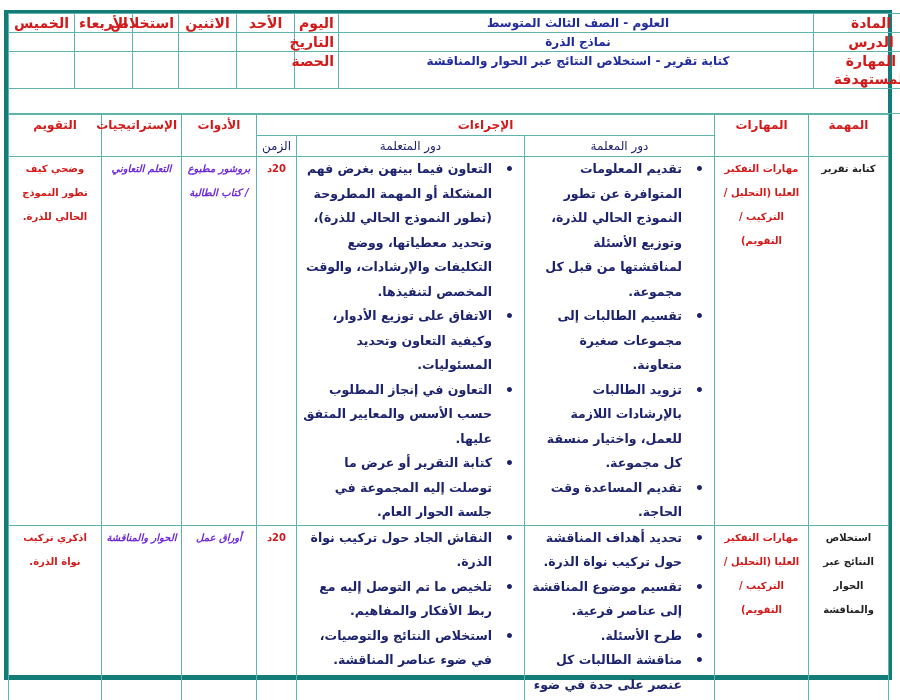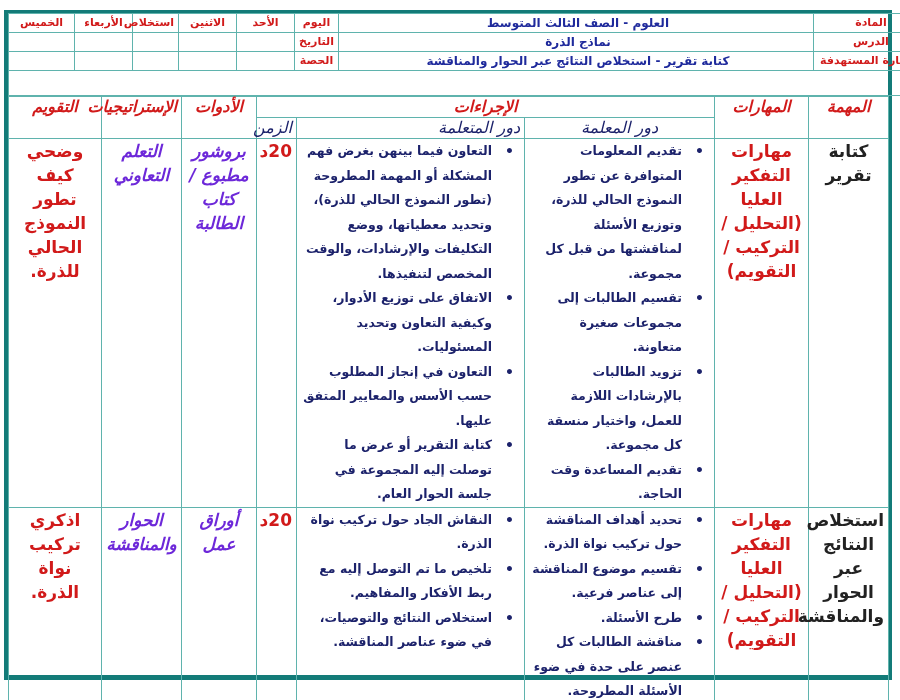--- a/index.html
+++ b/index.html
@@ -5,27 +5,27 @@
   html, body { margin:0; padding:0; background:#ffffff; }
   body { width:900px; height:700px; position:relative; overflow:hidden; font-family:"DejaVu Sans", "Liberation Sans", sans-serif; }
   .frame { position:absolute; left:4px; top:10px; width:888px; height:670px; border:4px solid #137b78; border-top-width:3px; border-bottom-width:5px; box-sizing:border-box; }
   table { border-collapse:collapse; direction:rtl; width:100%; table-layout:fixed; }
   td { border:1px solid #5fb3ad; padding:0 4px; vertical-align:top; font-weight:bold; }
   .red { color:#d11a1a; }
   .blue { color:#1f2a9c; }
   .green { color:#6d28d9;font-style:italic; }
   .dark { color:#222; }
   .navy { color:#1c226b; }
-  .hdr td { height:18px; font-size:11px; line-height:18px; text-align:center; }
+  .hdr td { height:18px; font-size:14px; line-height:18px; text-align:center; }
   .hdr td.val { font-size:12px;padding-left:8px; }
   ul { margin:0; padding:0 14px 0 0; list-style:none; }
   ul li { position:relative; font-size:12.5px; line-height:24.5px; padding-right:14px; }
   ul li::before { content:"\2022"; position:absolute; right:-8px; top:0; font-size:14px; color:#1c226b; }
-  .cellc { text-align:center; font-size:17px; line-height:24px; }
-  .colh td { text-align:center; font-size:16px; height:20px; line-height:20px;font-style:italic; }
+  .cellc { text-align:center; font-size:10px; line-height:24px; }
+  .colh td { text-align:center; font-size:12px; height:20px; line-height:20px; }
   .spacer td { height:20px; }
 </style>
 </head>
 <body>
 
 <div class="frame">
 
   <table>
     <colgroup>
       <col style="width:115px">
@@ -89,21 +89,21 @@
         <tr class="colh">
       <td rowspan="2" class="red">المهمة</td>
       <td rowspan="2" class="red">المهارات</td>
       <td colspan="3" class="red">الإجراءات</td>
       <td rowspan="2" class="red">الأدوات</td>
       <td rowspan="2" class="red">الإستراتيجيات</td>
       <td rowspan="2" class="red">التقويم</td>
     </tr>
     <tr class="colh">
       <td class="navy" style="font-weight:normal">دور المعلمة</td>
-      <td class="navy" style="font-weight:normal;text-align:right">دور المتعلمة</td>
+      <td class="navy" style="font-weight:normal;">دور المتعلمة</td>
       <td class="navy" style="font-weight:normal">الزمن</td>
     </tr>
 
     <tr style="height:255px">
       <td class="dark cellc">كتابة تقرير</td>
       <td class="red cellc">مهارات التفكير العليا (التحليل / التركيب / التقويم)</td>
       <td class="navy">
         <ul>
           <li>تقديم المعلومات المتوافرة عن تطور النموذج الحالي للذرة، وتوزيع الأسئلة لمناقشتها من قبل كل مجموعة.</li>
           <li>تقسيم الطالبات إلى مجموعات صغيرة متعاونة.</li>

